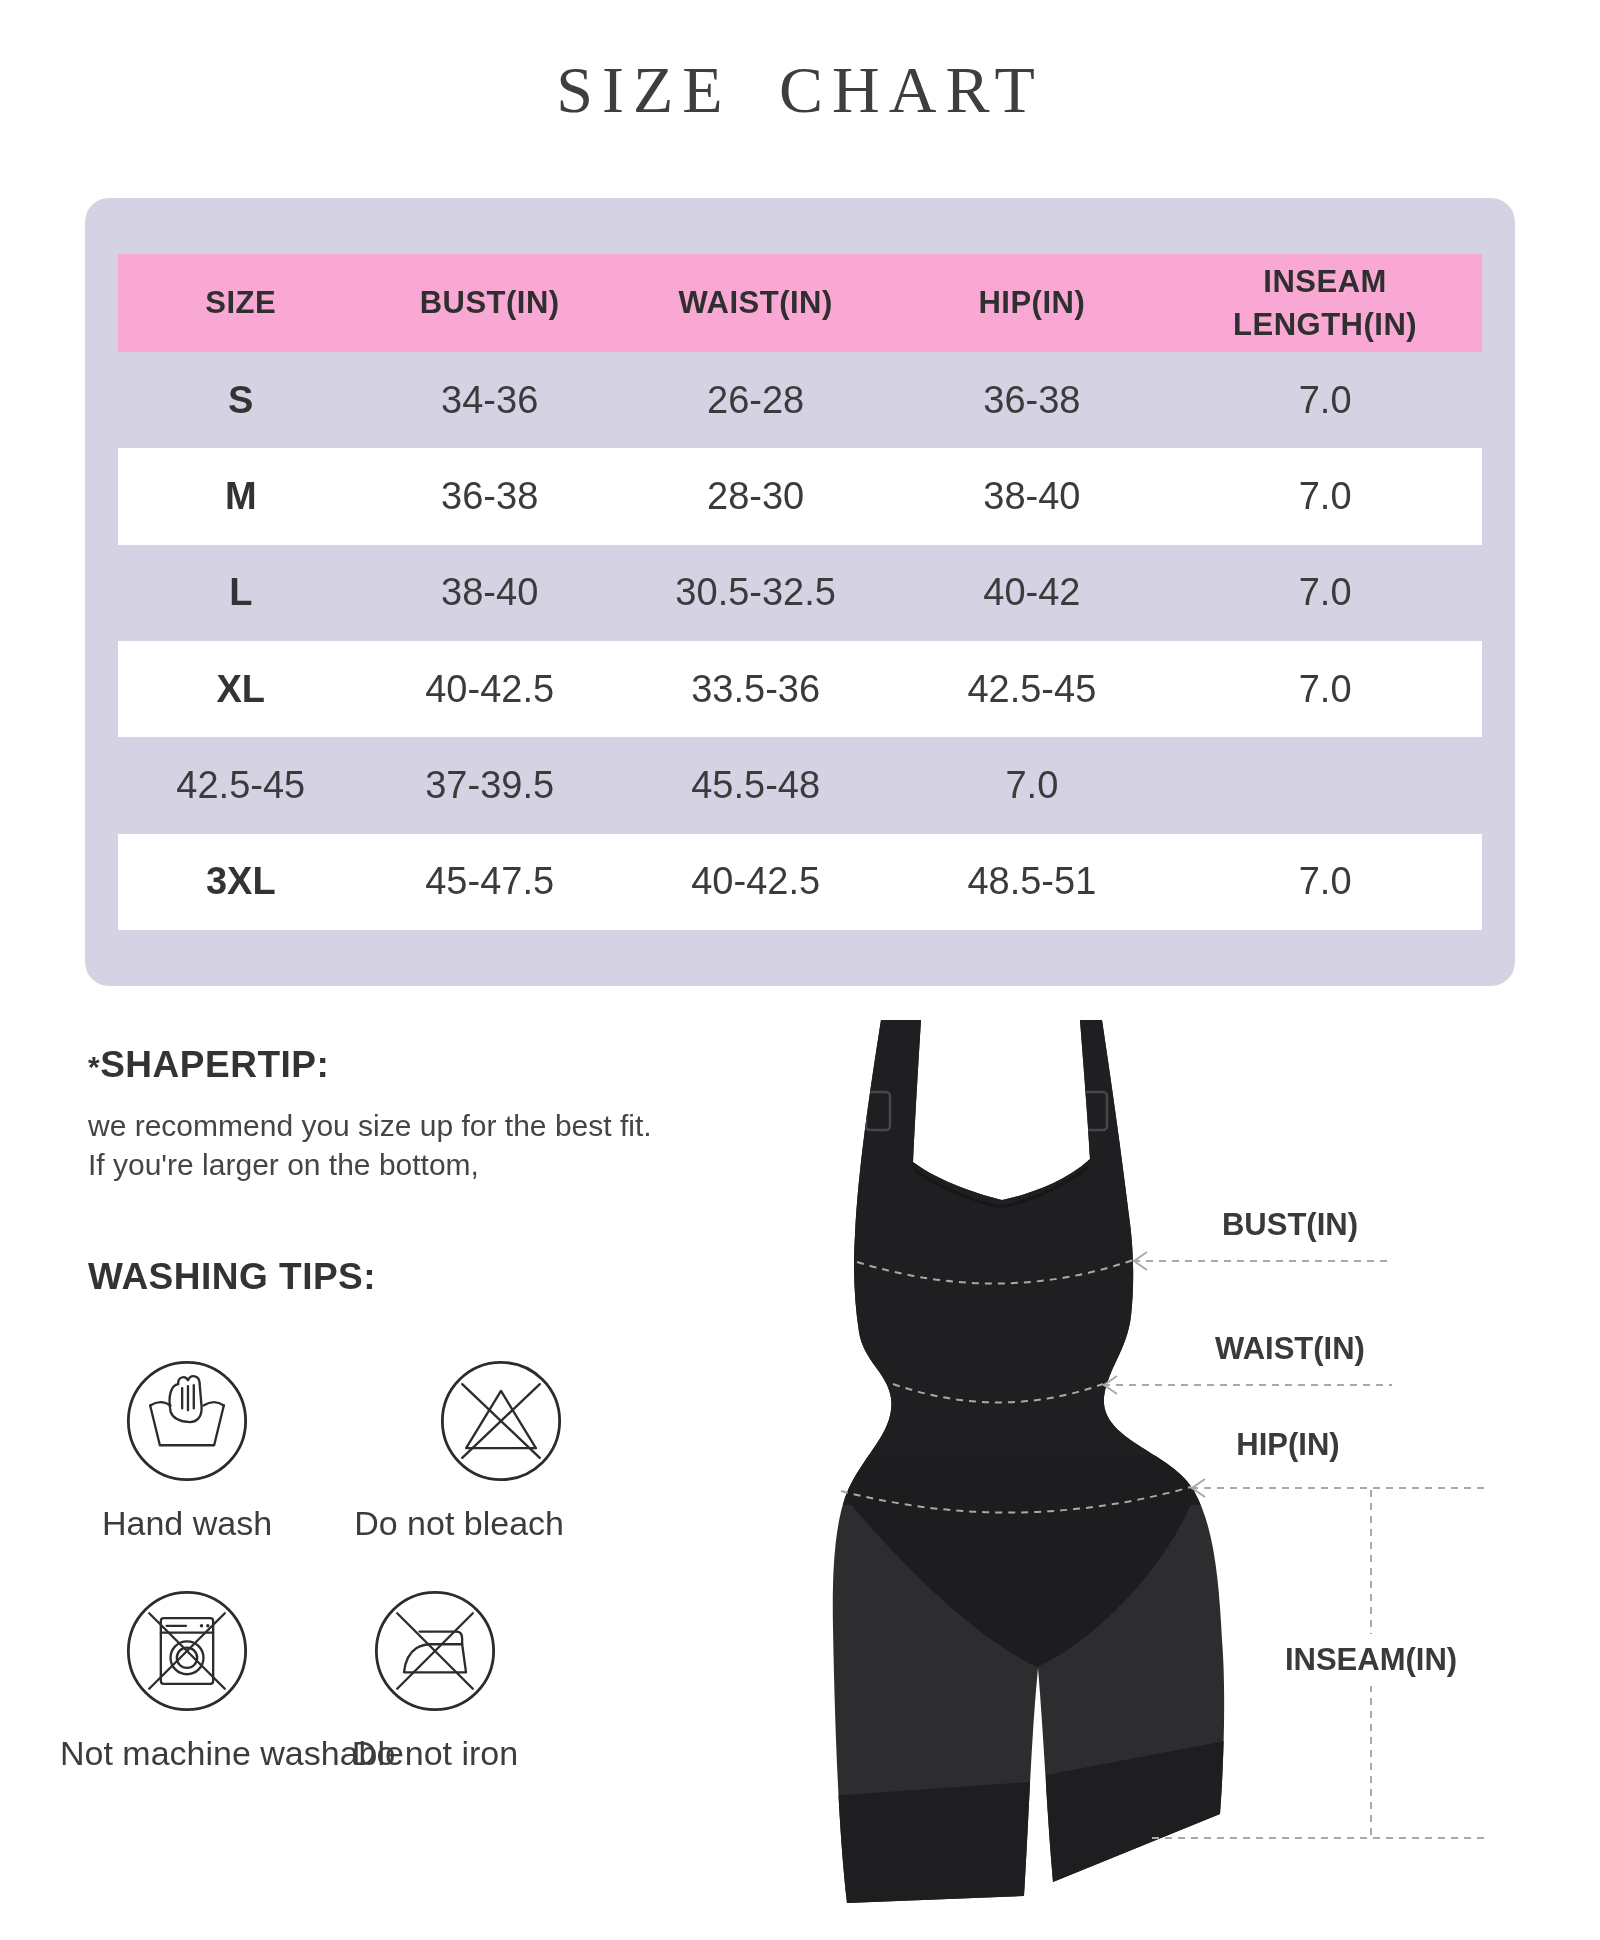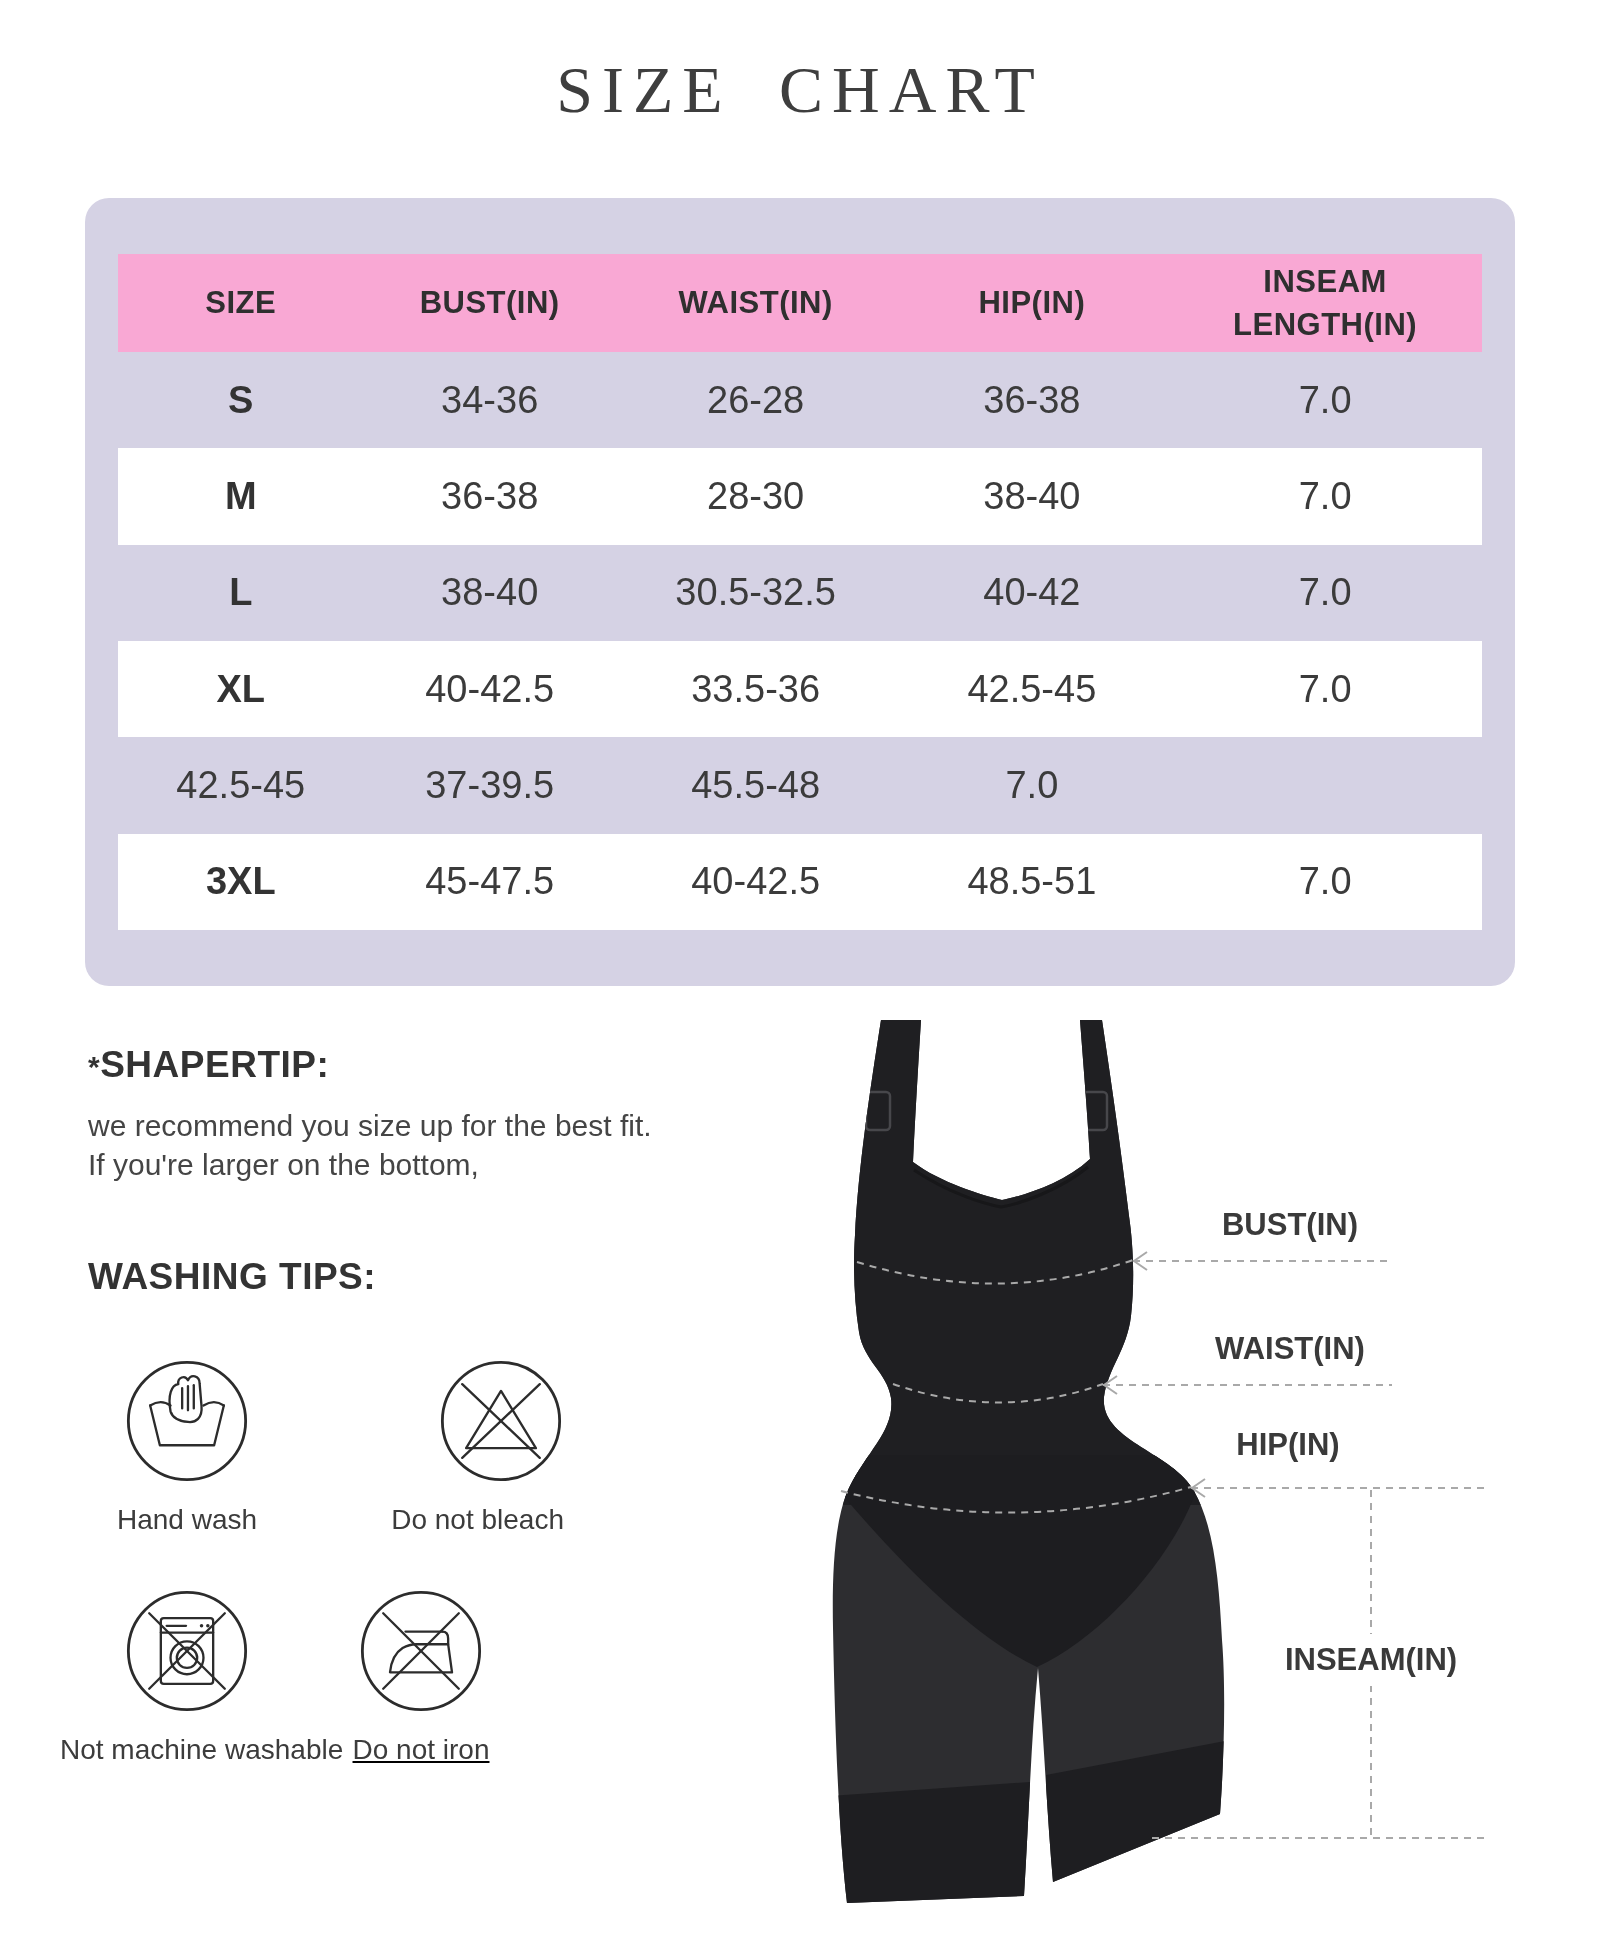--- a/index.html
+++ b/index.html
@@ -62,21 +62,21 @@
   }
   .washing-heading{top:1256px;}
 
   
   .wash-item{position:absolute;width:254px;text-align:center;}
   .wash-icon{width:126px;height:126px;display:inline-block;}
   .wash-icon .ln{fill:none;stroke:var(--icon);stroke-width:2.4;stroke-linecap:round;stroke-linejoin:round;}
   .wash-icon .cr{fill:none;stroke:var(--icon);stroke-width:2.9;}
   .wash-icon .dot{fill:var(--icon);stroke:none;}
   .wash-label{
-    margin-top:16px;font-size:28px;color:#3c3c3c;white-space:nowrap;
+    margin-top:16px;font-size:34px;color:#3c3c3c;white-space:nowrap;
   }
 
   
   .figure-svg{position:absolute;left:0;top:0;width:1600px;height:1940px;}
   .dashline{fill:none;stroke:var(--dash);stroke-width:2;stroke-dasharray:7 6;}
   .arrow{fill:none;stroke:var(--dash);stroke-width:2;}
   .fig-label{
     position:absolute;text-align:center;
     font-size:31px;font-weight:bold;color:#3a3a3a;white-space:nowrap;
   }
@@ -192,21 +192,21 @@
       <circle class="dot" cx="80" cy="39" r="1.8"></circle>
       <circle class="dot" cx="86.5" cy="39" r="1.8"></circle>
       <circle class="ln" cx="65" cy="72" r="17"></circle>
       <circle class="ln" cx="65" cy="72" r="10.5"></circle>
       <path class="ln" d="M26,26 L104,104"></path>
       <path class="ln" d="M104,26 L26,104"></path>
     </svg>
     <div class="wash-label">Not machine washable</div>
   </div>
 
-  <div class="wash-item" style="left:294px;top:1588px;text-decoration:underline;">
+  <div class="wash-item" style="left:308px;top:1588px;">
     <svg class="wash-icon" viewBox="0 0 130 130">
       <circle class="cr" cx="65" cy="65" r="60.5"></circle>
       <path class="ln" d="M49,45 L87,45"></path>
       <path class="ln" d="M87,45 Q93,45 93,52 L93,58"></path>
       <path class="ln" d="M33,87 Q35,69 46,62 Q53,58 60,58 L93,58 L97,87 Z"></path>
       <path class="ln" d="M26,26 L104,104"></path>
       <path class="ln" d="M104,26 L26,104"></path>
     </svg>
     <div class="wash-label">Do not iron</div>
   </div>

